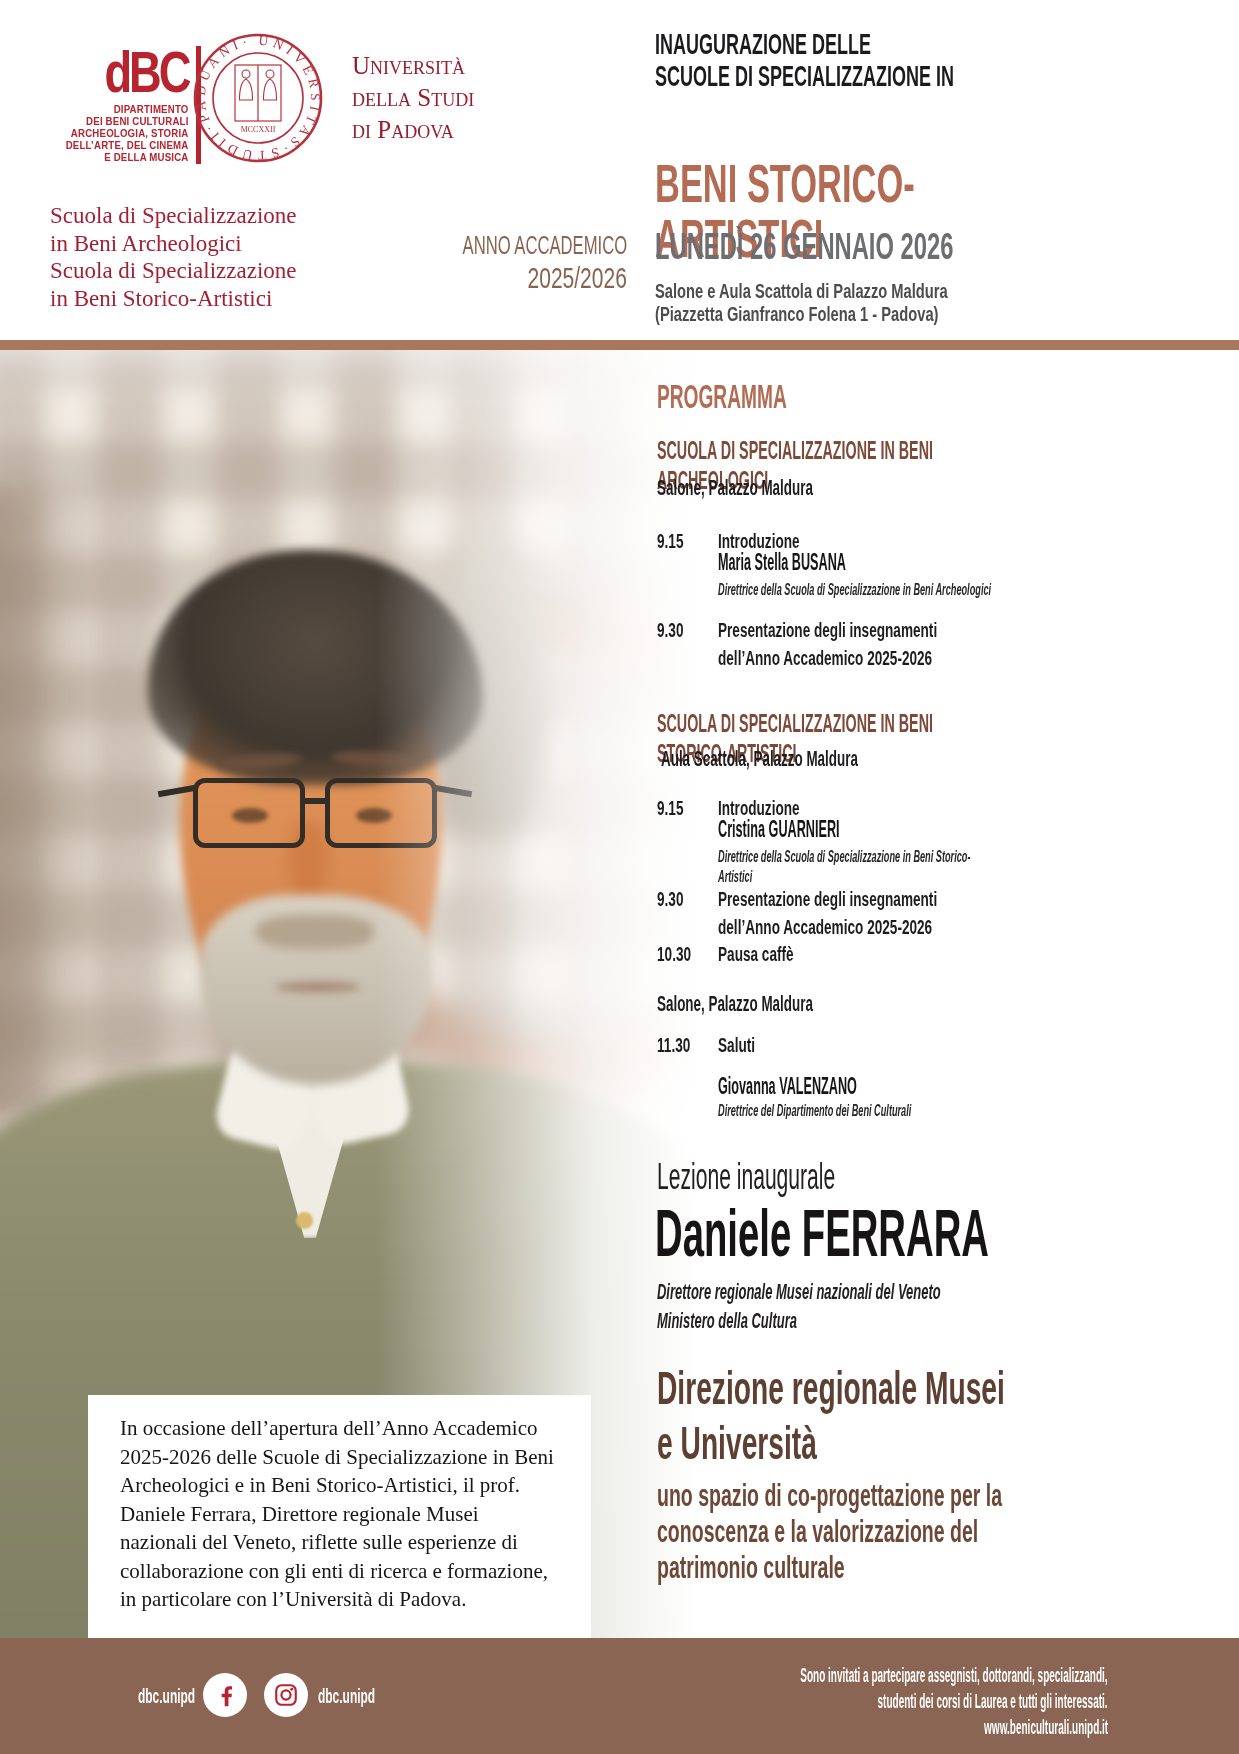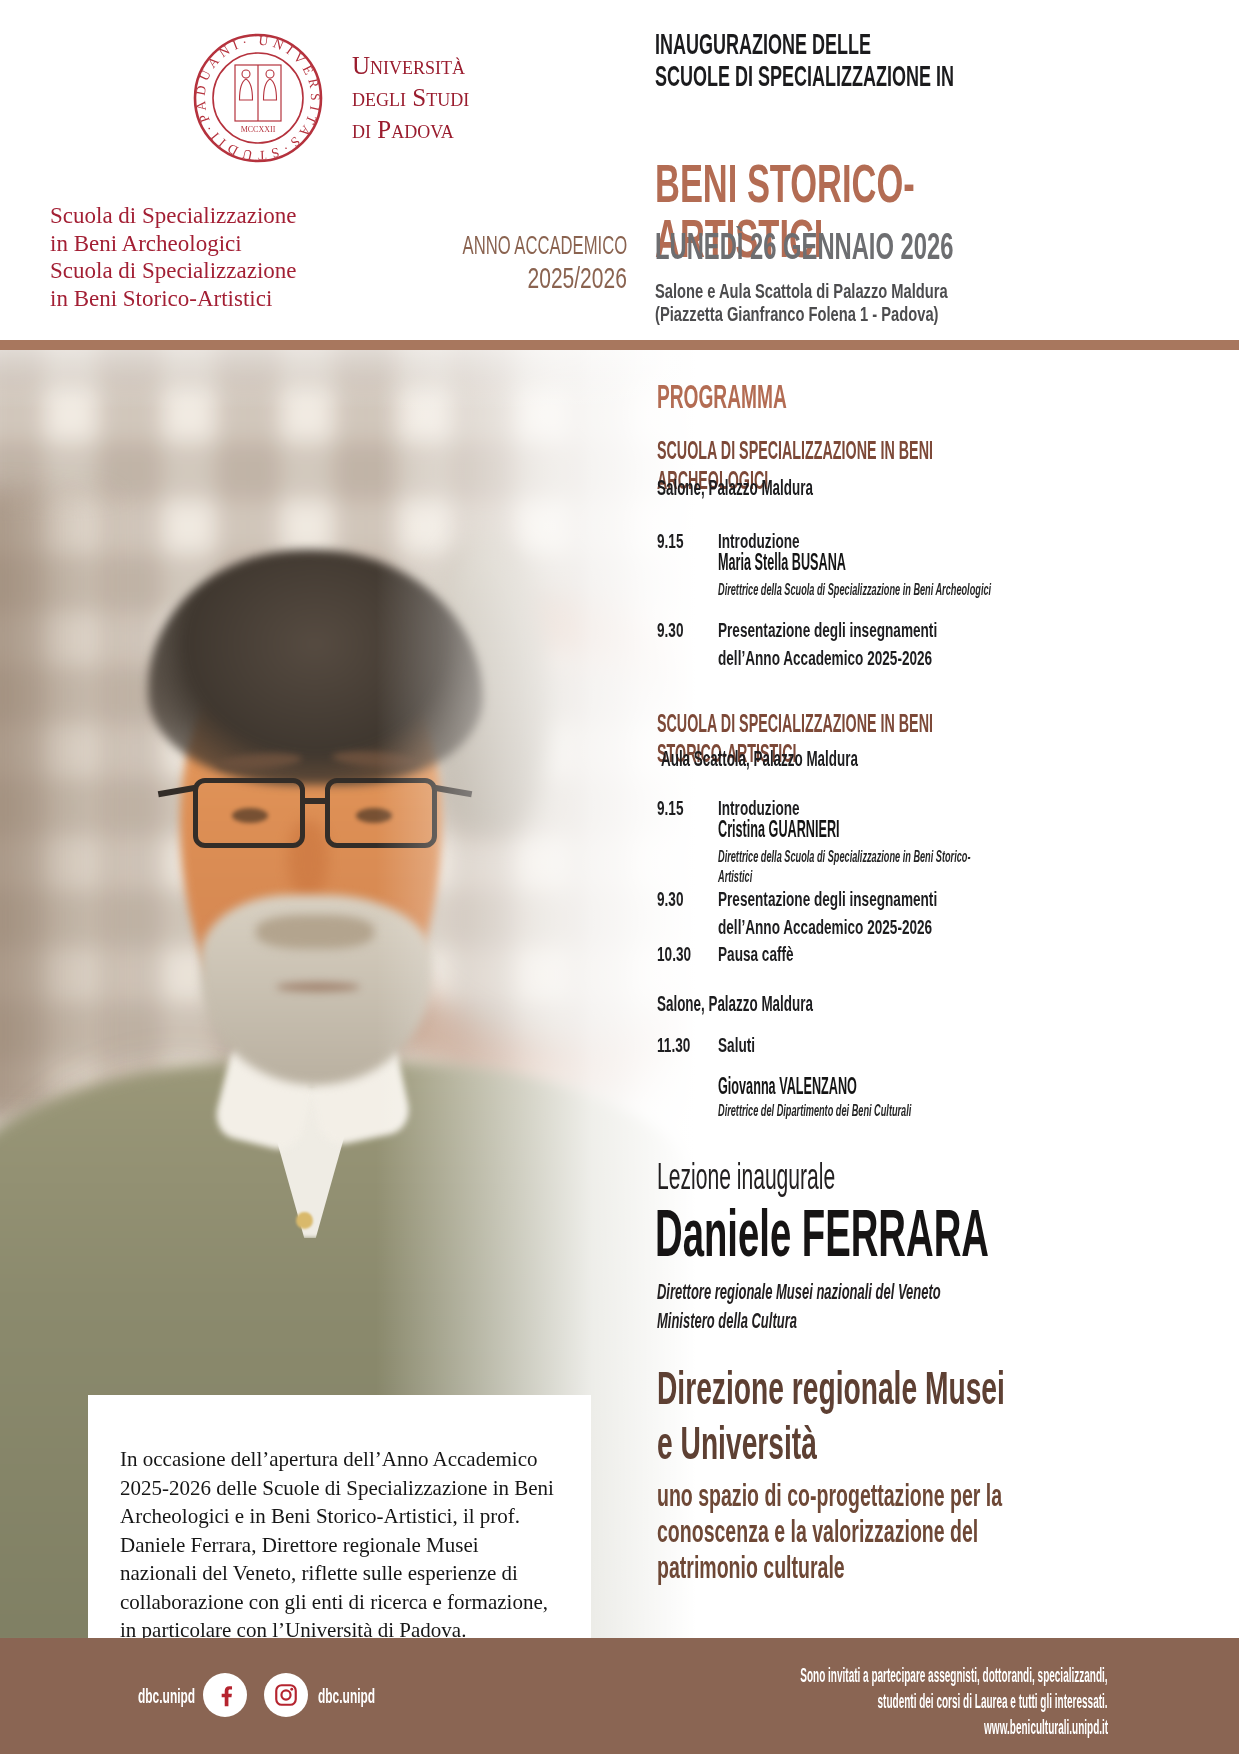--- a/index.html
+++ b/index.html
@@ -44,21 +44,21 @@
   .lkk{font-size:37px;font-weight:400;color:#232021}
   .lsp{font-size:66px;font-weight:700;color:#161414}
   .lrr{font-size:22px;font-weight:700;font-style:italic;color:#232021;line-height:29px}
   .ltt{font-size:47px;font-weight:700;color:#5e4033;line-height:55px}
   .lsb{font-size:31px;font-weight:700;color:#6e4836;line-height:36px}
 
   
   .photo{left:0;top:350px;width:940px;height:1288px;overflow:hidden;background:#f4efe8;z-index:0}
   .photo>div{position:absolute}
   .desc-box{left:88px;top:1395px;width:503px;height:243px;background:#fff;z-index:3}
-  .desc{margin:50px 34px 0 32px;font-family:"Liberation Serif",serif;font-size:21px;
+  .desc{margin:19px 34px 0 32px;font-family:"Liberation Serif",serif;font-size:21px;
         line-height:1.36;color:#161616}
   .txt{z-index:2}
 
   
   .footer{left:0;top:1638px;width:1239px;height:116px;background:#8a6553;z-index:4}
   .fhd{font-size:21px;font-weight:600;color:#fff}
   .fin{font-size:20px;font-weight:700;color:#fff;line-height:26px}
   .icirc{width:44px;height:44px;border-radius:50%;background:#fff;display:flex;
          align-items:center;justify-content:center;z-index:5}
 </style>
@@ -125,41 +125,52 @@
       background:#b3a48e;border-radius:40%;filter:blur(5px)"></div>
     <div style="left:276px;top:632px;width:84px;height:10px;
       background:#8a5f47;border-radius:50%;opacity:.6;filter:blur(4px)"></div>
 
     <div style="left:0;top:0;width:100%;height:100%;
       background:linear-gradient(90deg, rgba(255,255,255,0) 40%, rgba(255,255,255,.85) 63%, #fff 74%)"></div>
     <div style="left:0;top:0;width:100%;height:60px;
       background:linear-gradient(180deg, rgba(255,255,255,.5), transparent)"></div>
   </div>
 
+  <div class="abs dbc" style="left:55px;top:46px">
+    <div class="dbc-col">
+      <div class="cn cx78 orr dbc-acr">dBC</div>
+      <div class="cn cx92 orr dbc-dept">DIPARTIMENTO
+DEI BENI CULTURALI
+ARCHEOLOGIA, STORIA
+DELL’ARTE, DEL CINEMA
+E DELLA MUSICA</div>
+    </div>
+    <div class="dbc-bar"></div>
+  </div>
 
   <svg class="abs" style="left:193px;top:33px" width="130" height="130" viewBox="0 0 130 130">
     <circle cx="65" cy="65" r="63" fill="none" stroke="#b5323d" stroke-width="2.6"></circle>
     <circle cx="65" cy="65" r="45" fill="none" stroke="#b5323d" stroke-width="1.6"></circle>
     <defs>
         <path id="sealring" d="M65 12a53 53 0 1 1 -0.02 0" fill="none"></path>
       </defs>
     <text font-family="Liberation Serif, serif" font-size="13.5" fill="#b5323d" letter-spacing="4.5">
       <textPath href="#sealring">UNIVERSITAS·STUDII·PADUANI·</textPath>
     </text>
     <rect x="42" y="32" width="46" height="56" fill="none" stroke="#b5323d" stroke-width="1.2"></rect>
     <line x1="65" y1="32" x2="65" y2="88" stroke="#b5323d" stroke-width="1.2"></line>
     <circle cx="53" cy="41" r="4" fill="none" stroke="#b5323d" stroke-width="1.1"></circle>
     <path d="M53 46c-5.5 3-6.5 12-6.5 21h13c0-9-1-18-6.5-21z" fill="none" stroke="#b5323d" stroke-width="1.1"></path>
     <circle cx="77" cy="41" r="4" fill="none" stroke="#b5323d" stroke-width="1.1"></circle>
     <path d="M77 46c-5.5 3-6.5 12-6.5 21h13c0-9-1-18-6.5-21z" fill="none" stroke="#b5323d" stroke-width="1.1"></path>
     <text x="65" y="99" text-anchor="middle" font-size="8" fill="#b5323d" font-family="Liberation Serif, serif">MCCXXII</text>
   </svg>
 
   <div class="abs uniname" style="left:352px;top:50px">Università
-degli Studi
+della Studi
 di Padova</div>
 
   <div class="abs school" style="left:50px;top:202px">Scuola di Specializzazione
 in Beni Archeologici</div>
   <div class="abs school" style="left:50px;top:257px">Scuola di Specializzazione
 in Beni Storico-Artistici</div>
 
   <div class="abs cn cx64 orr anno1" style="right:612px;top:231px">ANNO ACCADEMICO</div>
   <div class="abs cn cx70 orr anno2" style="right:612px;top:261px">2025/2026</div>
 

